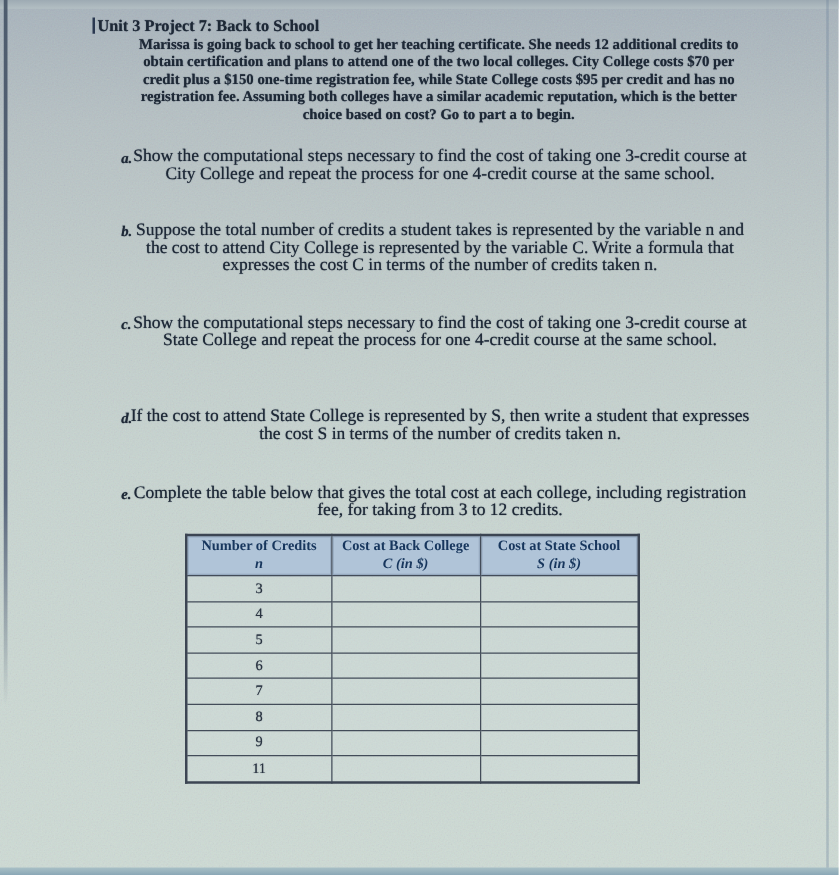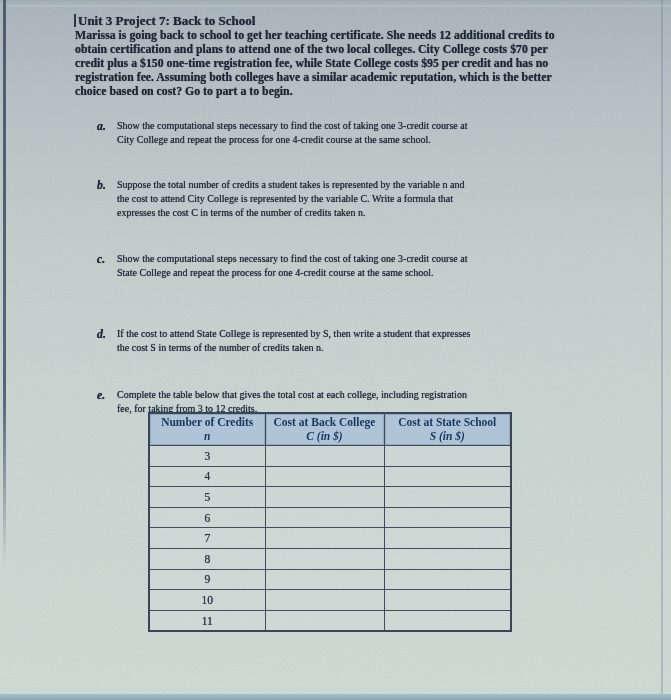--- a/index.html
+++ b/index.html
@@ -14,44 +14,44 @@
   }
   .noise-layer{position:absolute;inset:0;opacity:.16;pointer-events:none;}
   .top-strip{position:absolute;left:0;top:0;width:671px;height:7px;
     background:linear-gradient(180deg,#9daab3,#b3bfc3);}
   .bottom-strip{position:absolute;left:0;bottom:0;width:671px;height:6px;
     background:linear-gradient(180deg,#a9c0c6,#8aa7b6);}
   .left-edge-line{position:absolute;left:3px;top:0;width:3px;height:565px;
     background:linear-gradient(180deg,#4e5c6d 0%,#56647a 70%,rgba(86,100,122,0) 100%);}
   .right-edge-line{position:absolute;right:8px;top:0;width:2px;height:700px;
     background:rgba(95,120,150,.30);}
-  .doc-text{ text-shadow:0 0 .8px rgba(24,34,56,.85); }
+  .doc-text{ text-shadow:0 0 .8px rgba(24,34,56,.85);text-align:center; }
   .title{
     position:absolute;left:74px;top:13px;
     font-size:13px;font-weight:bold;white-space:nowrap;
   }
   .title-cursor{display:inline-block;width:2px;height:13px;background:#2a3850;
     vertical-align:-2px;margin-right:2px;}
   .intro{
     position:absolute;left:75px;top:29px;width:552px;
     font-size:11.8px;line-height:13.9px;white-space:pre-line;font-weight:bold;
   }
   .part{position:absolute;left:75px;width:540px;}
   .part-letter{
     position:absolute;left:22px;top:0;
     font-size:11.8px;font-style:italic;font-weight:bold;
   }
   .part-text{
-    margin-left:42px;width:498px;
-    font-size:10px;line-height:14.2px;white-space:pre-line;
+    margin-left:28px;width:498px;
+    font-size:14px;line-height:14.2px;white-space:pre-line;
   }
   .part-a{top:119px;} .part-b{top:178px;} .part-c{top:252px;}
   .part-d{top:327px;} .part-e{top:388px;}
   table.credits{
-    position:absolute;left:148px;top:412px;
+    position:absolute;left:148px;top:427px;
     border-collapse:collapse;table-layout:fixed;
     background:rgba(210,222,222,.25);
   }
   table.credits col.c1{width:116px;}
   table.credits col.c2{width:119px;}
   table.credits col.c3{width:127px;}
   table.credits th,table.credits td{
     border:1.6px solid #434c59;
     text-align:center;vertical-align:middle;
     padding:0;
@@ -182,25 +182,20 @@
         <td>8</td>
         <td></td>
         <td></td>
       </tr>
       <tr>
         <td>9</td>
         <td></td>
         <td></td>
       </tr>
       <tr>
-        <td>10</td>
-        <td></td>
-        <td></td>
-      </tr>
-      <tr>
         <td>11</td>
         <td></td>
         <td></td>
       </tr>
     </tbody>
   </table>
 
 </div>
 
 </body></html>

